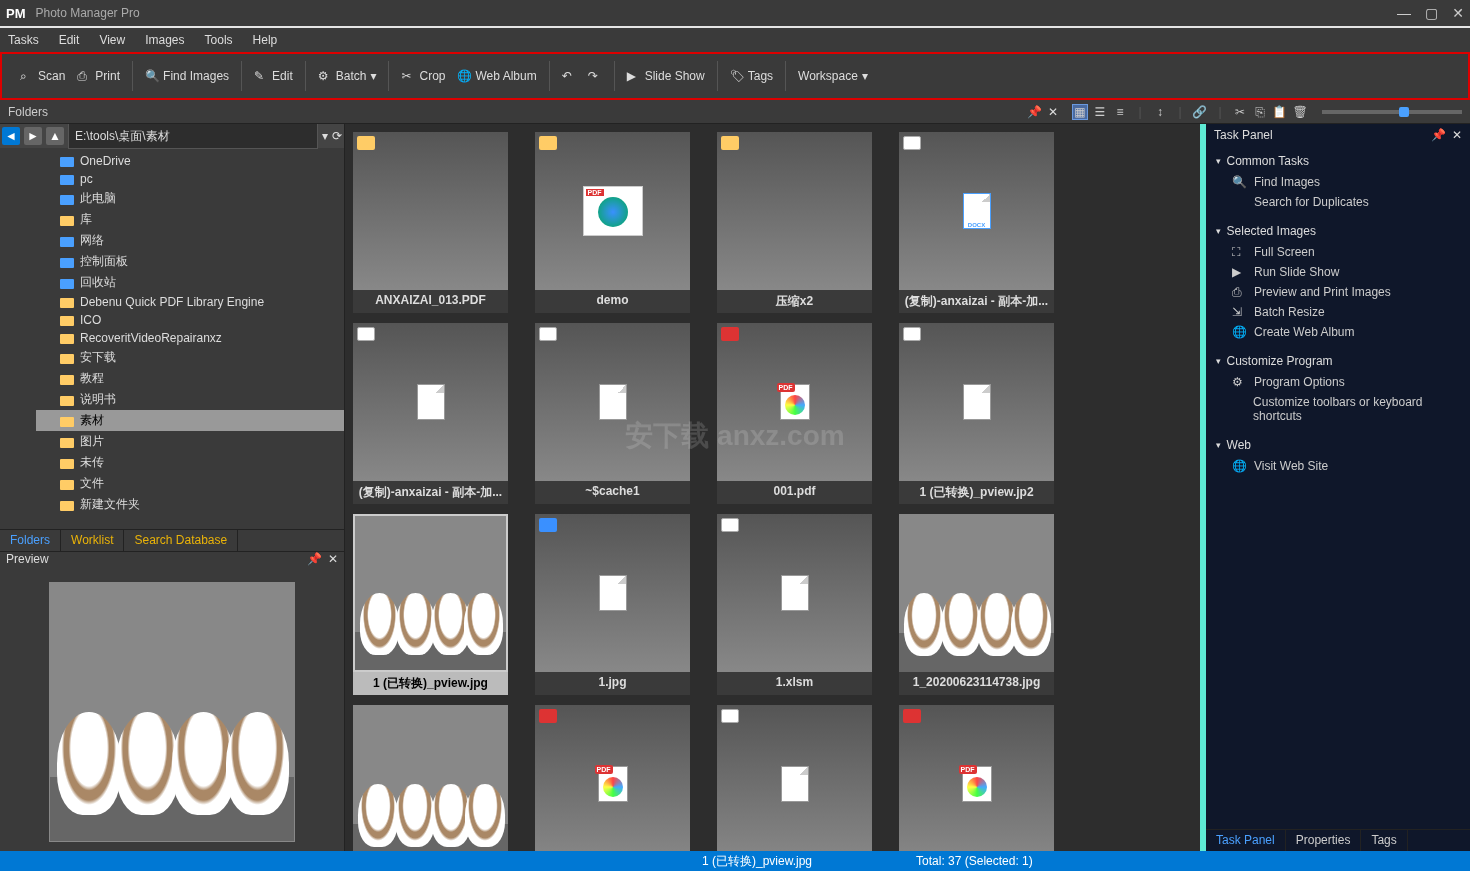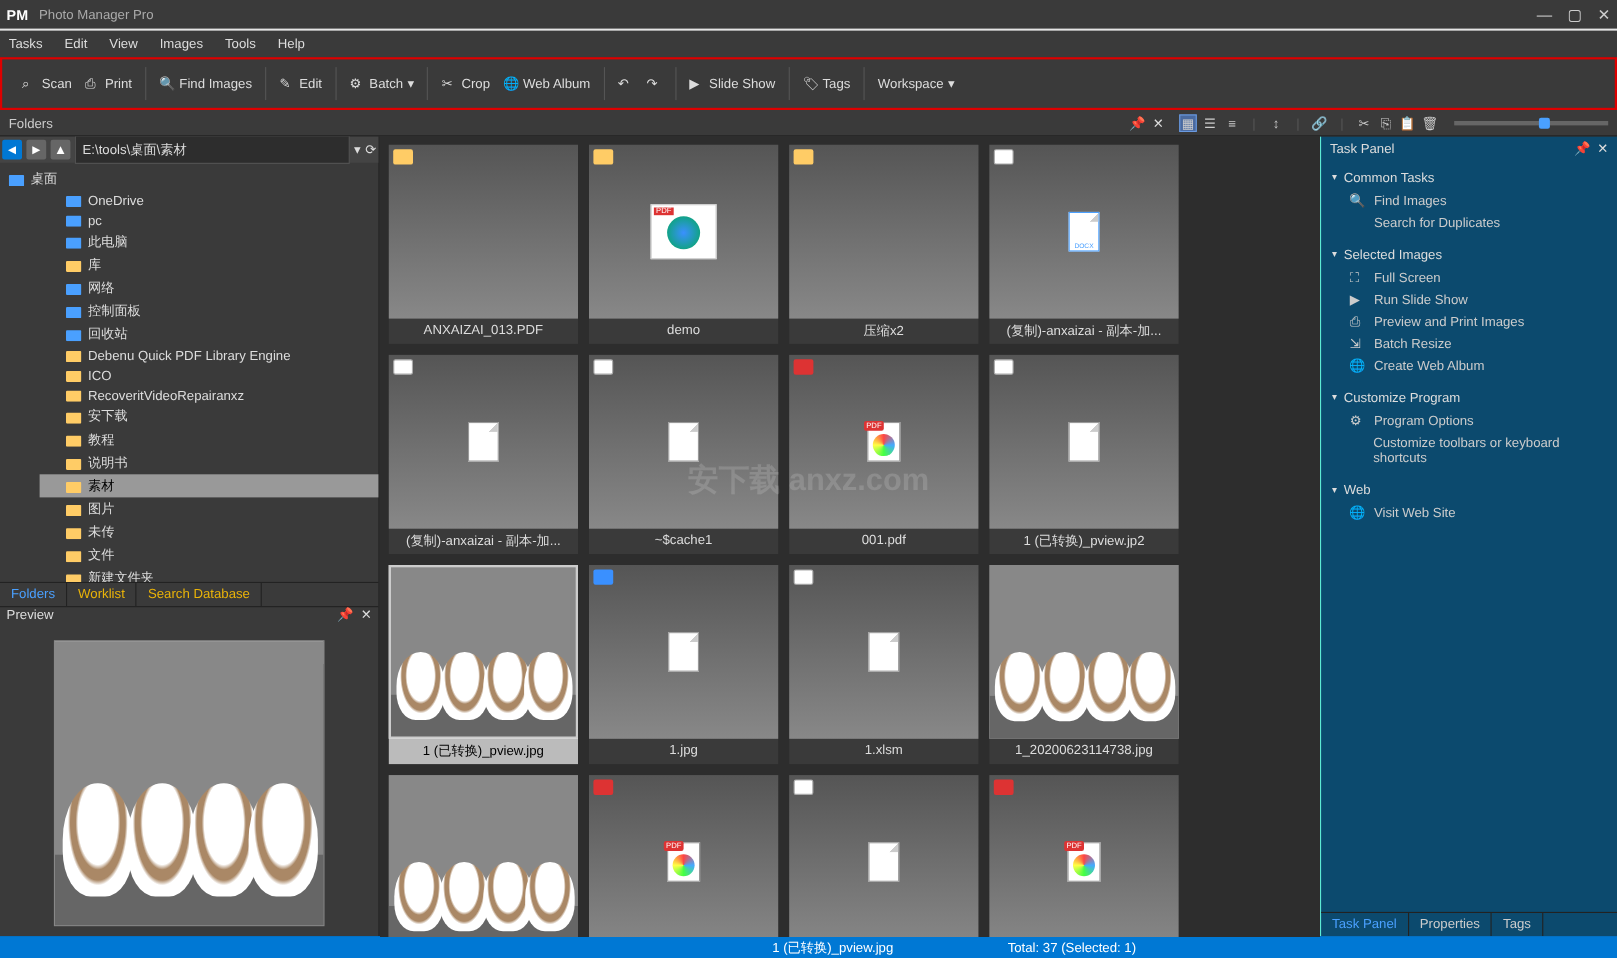--- a/index.html
+++ b/index.html
@@ -38,32 +38,32 @@
 .left-tab { padding: 3px 10px; cursor: pointer; color: #eab308; border-right: 1px solid #222; }
 .left-tab.active { color: #4aa0ff; }
 .preview-panel { height: 300px; display: flex; flex-direction: column; border-top: 1px solid #222; }
 .preview-header { height: 22px; display: flex; align-items: flex-start; padding: 0 6px; }
 .preview-header-title { flex: 1; }
 .pin-close { display: flex; gap: 6px; }
 .preview-body { flex: 1; display: flex; align-items: flex-start; justify-content: center; padding: 8px; overflow: hidden; }
 .preview-img { width: 246px; height: 260px; background: linear-gradient(#fff 0 8%, #6a6a6a 8% 100%); border: 1px solid #888; position: relative; }
 .thumb-area { flex: 1; background: #2d2d2d; overflow-y: auto; padding: 8px; }
 .thumb-grid { display: grid; grid-template-columns: repeat(4, 172px); gap: 10px; }
-.thumb { width: 172px; background: #3a3a3a; display: flex; flex-direction: column; cursor: pointer; }
+.thumb { width: 155px; background: #3a3a3a; display: flex; flex-direction: column; cursor: pointer; font-weight: bold; }
 .thumb-box { height: 158px; background: linear-gradient(#555, #888); position: relative; display: flex; align-items: center; justify-content: center; }
 .thumb.selected .thumb-box { border: 2px solid #ccc; background: #fff; }
 .thumb.selected { background: #bbb; color: #000; }
 .thumb-badge { position: absolute; top: 4px; left: 4px; width: 18px; height: 14px; border-radius: 2px; }
 .badge-folder { background: #ffcc66; }
 .badge-file { background: #fff; border: 1px solid #aaa; }
 .badge-pdf { background: #d33; }
 .badge-jpg { background: #3a90ff; }
 .thumb-name { text-align: center; padding: 3px 2px; color: #ddd; white-space: nowrap; overflow: hidden; text-overflow: ellipsis; font-size: 12px; }
 .thumb.selected .thumb-name { color: #000; }
-.right-panel { width: 270px; background: #0c4a6e; display: flex; flex-direction: column; border-left: 1px solid #5eead4; }
+.right-panel { width: 270px; background: #0f172a; display: flex; flex-direction: column; border-left: 6px solid #5eead4; }
 .right-header { height: 22px; display: flex; align-items: center; padding: 0 8px; }
 .right-header-title { flex: 1; }
 .task-section { padding: 4px 0; }
 .task-section-title { padding: 4px 10px; color: #ddd; cursor: pointer; display: flex; align-items: center; gap: 6px; }
 .task-section-title::before { content: "▾"; font-size: 9px; }
 .task-link { display: flex; align-items: center; gap: 8px; padding: 3px 10px 3px 26px; color: #ccc; cursor: pointer; }
 .task-link .tico { width: 14px; height: 14px; display: inline-block; }
 .right-tabs { height: 22px; display: flex; border-top: 1px solid #222; margin-top: auto; }
 .right-tab { padding: 3px 10px; cursor: pointer; color: #ccc; border-right: 1px solid #222; }
 .right-tab.active { color: #4aa0ff; }
@@ -201,28 +201,20 @@
   <div class="left-panel">
     <div class="path-bar">
       <div class="nav-btn">◄</div>
       <div class="nav-btn disabled">►</div>
       <div class="nav-btn disabled">▲</div>
       <input class="path-input" value="E:\tools\桌面\素材" style="">
       <span>▾</span>
       <span>⟳</span>
     </div>
     <div class="folder-tree" id="tree">
-        <div class="tree-item">
-          <span class="folder-ico">
-            <svg width="14" height="12">
-              <rect width="14" height="10" y="2" fill="#4aa0ff" rx="1"></rect>
-            </svg>
-          </span>
-          <span>桌面</span>
-        </div>
         <div class="tree-item indent1">
           <span class="folder-ico">
             <svg width="14" height="12">
               <rect width="14" height="10" y="2" fill="#4aa0ff" rx="1"></rect>
             </svg>
           </span>
           <span>OneDrive</span>
         </div>
         <div class="tree-item indent1">
           <span class="folder-ico">

